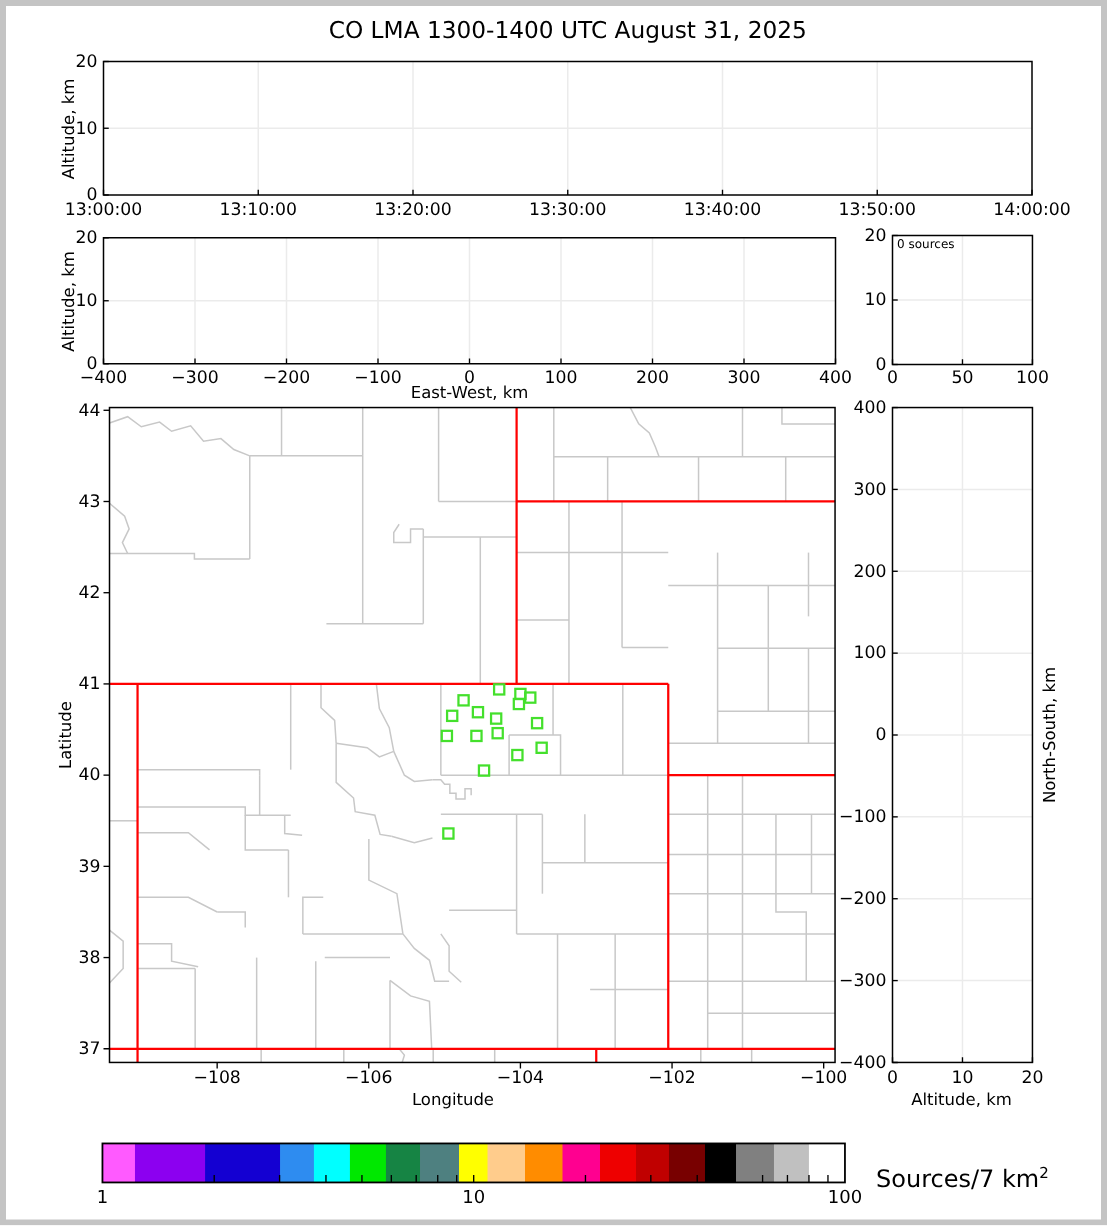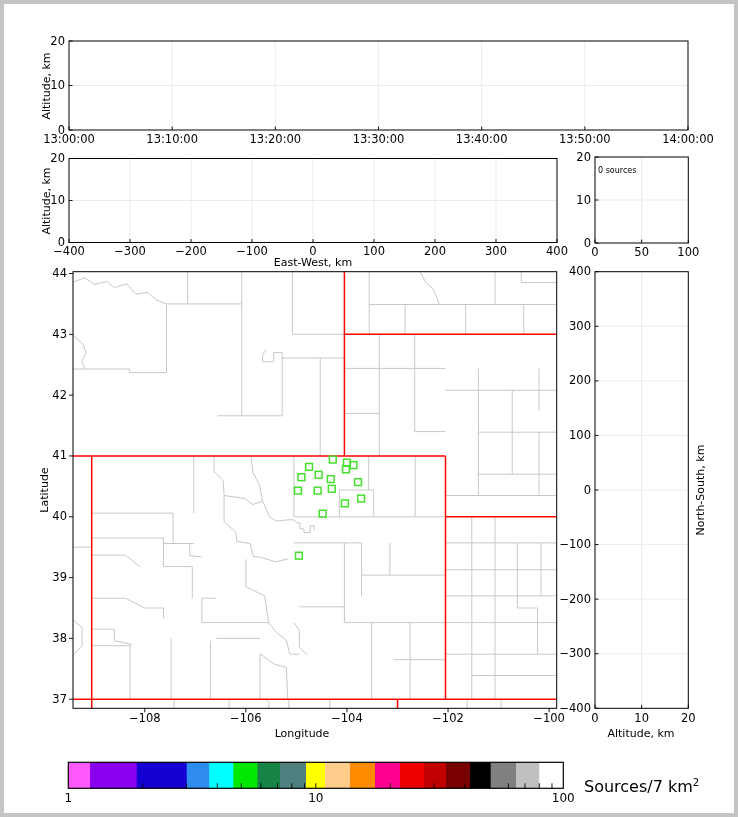--- a/index.html
+++ b/index.html
@@ -334,25 +334,26 @@
         <line x1="524.9617649035285" y1="783.3" x2="524.9617649035285" y2="788.3" stroke="#000000" stroke-width="0.9"></line>
         <line x1="539.314771780506" y1="783.3" x2="539.314771780506" y2="788.3" stroke="#000000" stroke-width="0.9"></line>
         <line x1="551.9750210862329" y1="783.3" x2="551.9750210862329" y2="788.3" stroke="#000000" stroke-width="0.9"></line>
         <rect x="68.3" y="762.3" width="495" height="26" fill="none" stroke="#000000" stroke-width="1.2"></rect>
         <text x="68.3" y="802.3" text-anchor="middle" font-size="12">1</text>
         <text x="315.8" y="802.3" text-anchor="middle" font-size="12">10</text>
         <text x="563.3" y="802.3" text-anchor="middle" font-size="12">100</text>
       </g>
     </svg>
 
+  <div class="title">CO LMA 1300-1400 UTC August 31, 2025</div>
 
   <div class="lbl rot" style="left:46px;top:85.5px;">Altitude, km</div>
   <div class="lbl rot" style="left:46px;top:200.5px;">Altitude, km</div>
   <div class="lbl ctr" style="left:313px;top:262px;">East-West, km</div>
-  <div class="ann" style="left:598px;top:159px;margin-top:8px;">0 sources</div>
+  <div class="ann" style="left:598px;top:159px;">0 sources</div>
   <div class="lbl rot" style="left:44px;top:490px;">Latitude</div>
   <div class="lbl ctr" style="left:302px;top:733px;">Longitude</div>
   <div class="lbl rot" style="left:700px;top:490px;">North-South, km</div>
   <div class="lbl ctr" style="left:641px;top:733px;">Altitude, km</div>
 
   <div class="cbl" style="left:584px;top:778px;"><span>Sources/7 km</span><sup>2</sup></div>
 
   <div class="fig-border"></div>
 </div>
 

